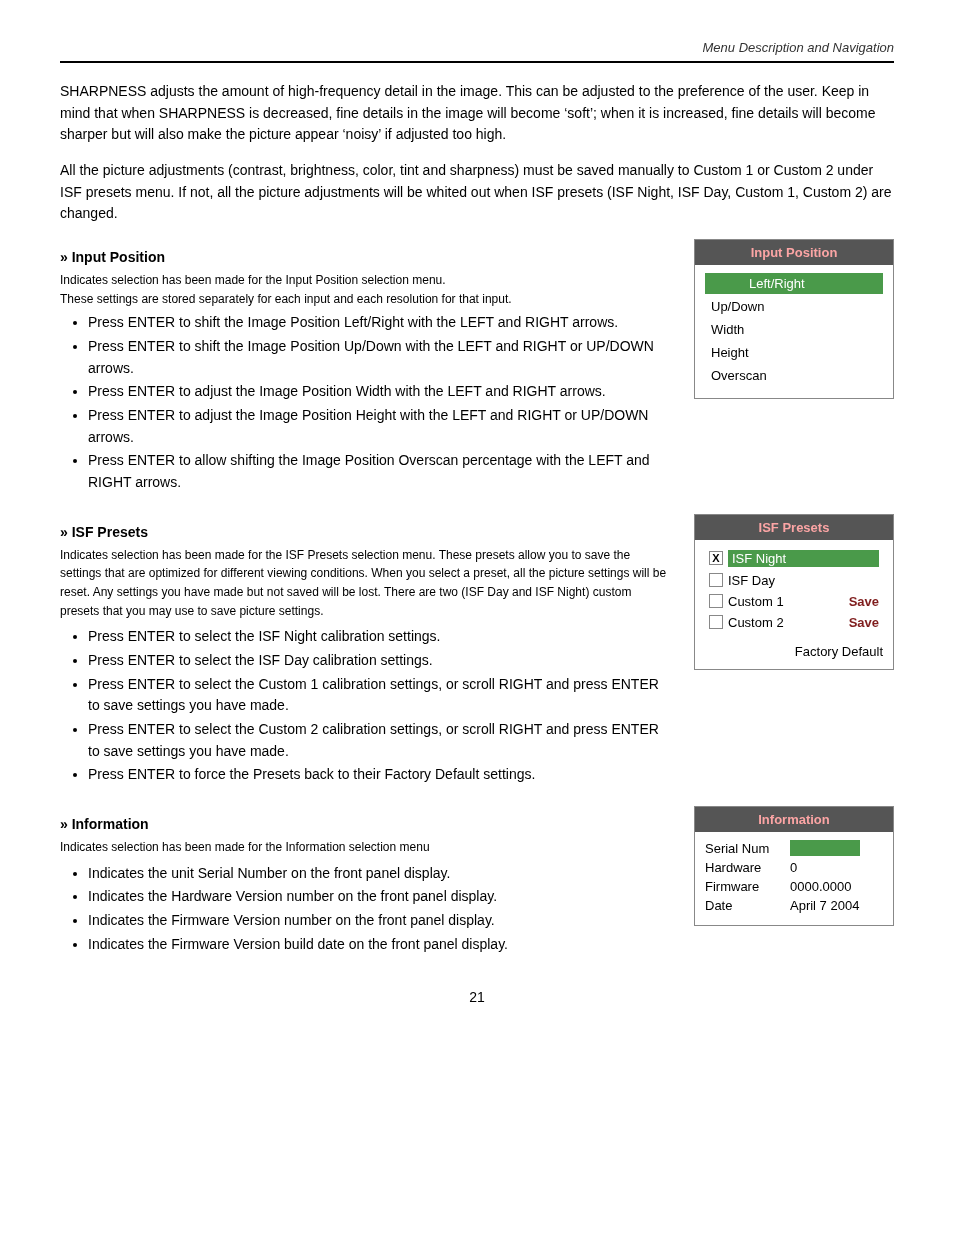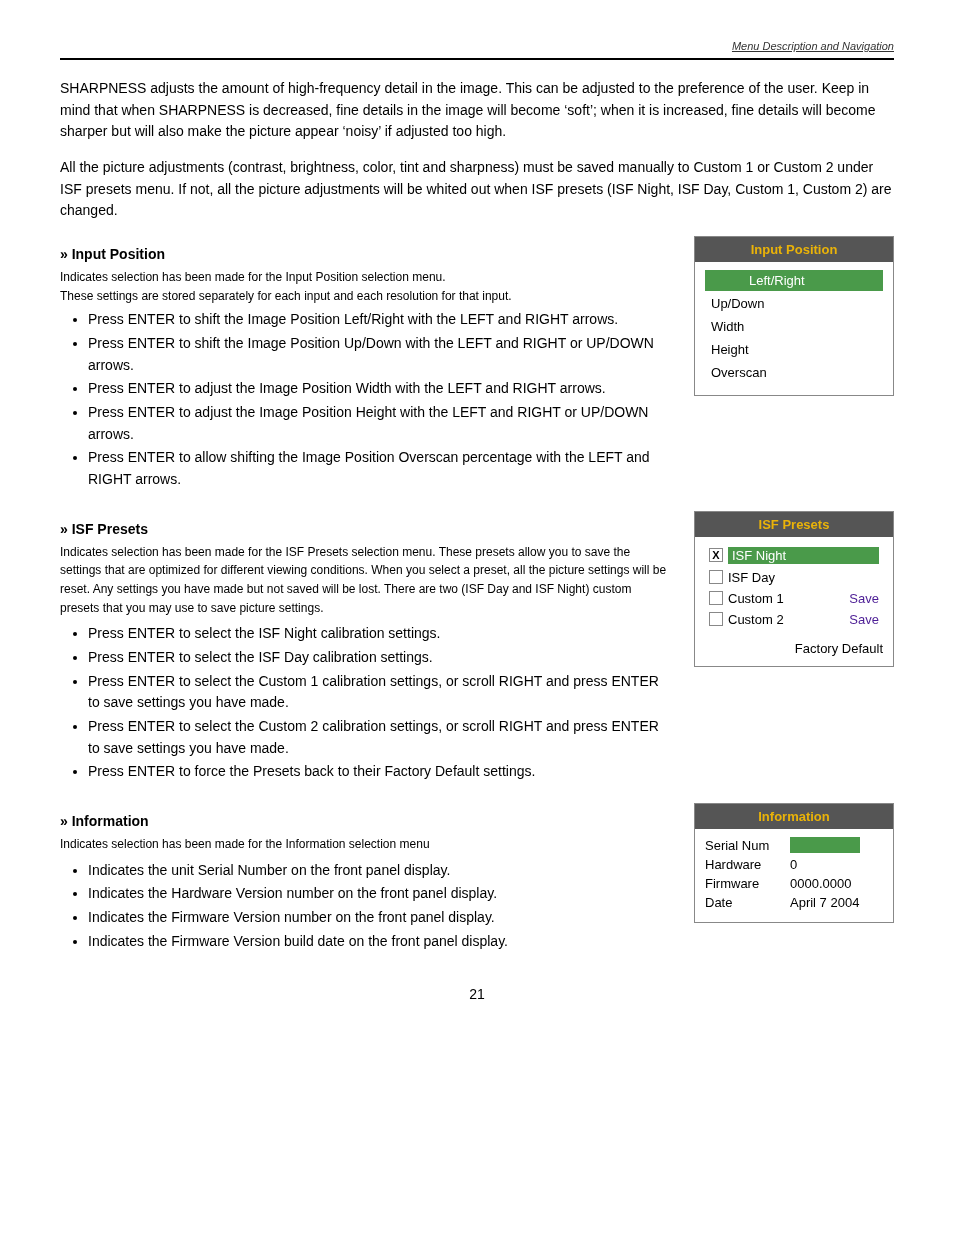--- a/index.html
+++ b/index.html
@@ -18,23 +18,22 @@
     }
     .header-line {
       display: flex;
       justify-content: flex-end;
       border-bottom: 2px solid #000;
       padding-bottom: 6px;
       margin-bottom: 18px;
     }
     .header-italic {
       font-style: italic;
-      font-size: 11px;
+      font-size: 13px;
       color: #333;
-      text-decoration: underline;
     }
     .body-text {
       font-size: 14px;
       line-height: 1.55;
       margin-bottom: 14px;
     }
     .section-heading {
       font-weight: bold;
       font-size: 14px;
       margin-bottom: 6px;
@@ -57,21 +56,21 @@
     
     .panel-container {
       position: absolute;
       right: 0;
       border: 1.5px solid #888;
       background: #fff;
       min-width: 180px;
     }
     .panel-title {
       background: #555;
-      color: #eab308;
+      color: #fca5a5;
       font-weight: bold;
       font-size: 13px;
       text-align: center;
       padding: 5px 10px;
     }
     .panel-body {
       padding: 6px 10px 10px 10px;
     }
     .panel-item {
       font-size: 13px;
@@ -108,23 +107,24 @@
     }
     .isf-item-label {
       flex: 1;
     }
     .isf-item-label.highlighted-label {
       background: #4a9a4a;
       color: #fff;
       padding: 1px 4px;
     }
     .isf-save {
-      color: #4c1d95;
+      color: #7f1d1d;
       font-size: 13px;
       margin-left: 0;
+      font-weight: bold;
     }
     .isf-factory {
       text-align: right;
       font-size: 13px;
       margin-top: 8px;
       padding-top: 4px;
     }
     
     .info-row {
       display: flex;

